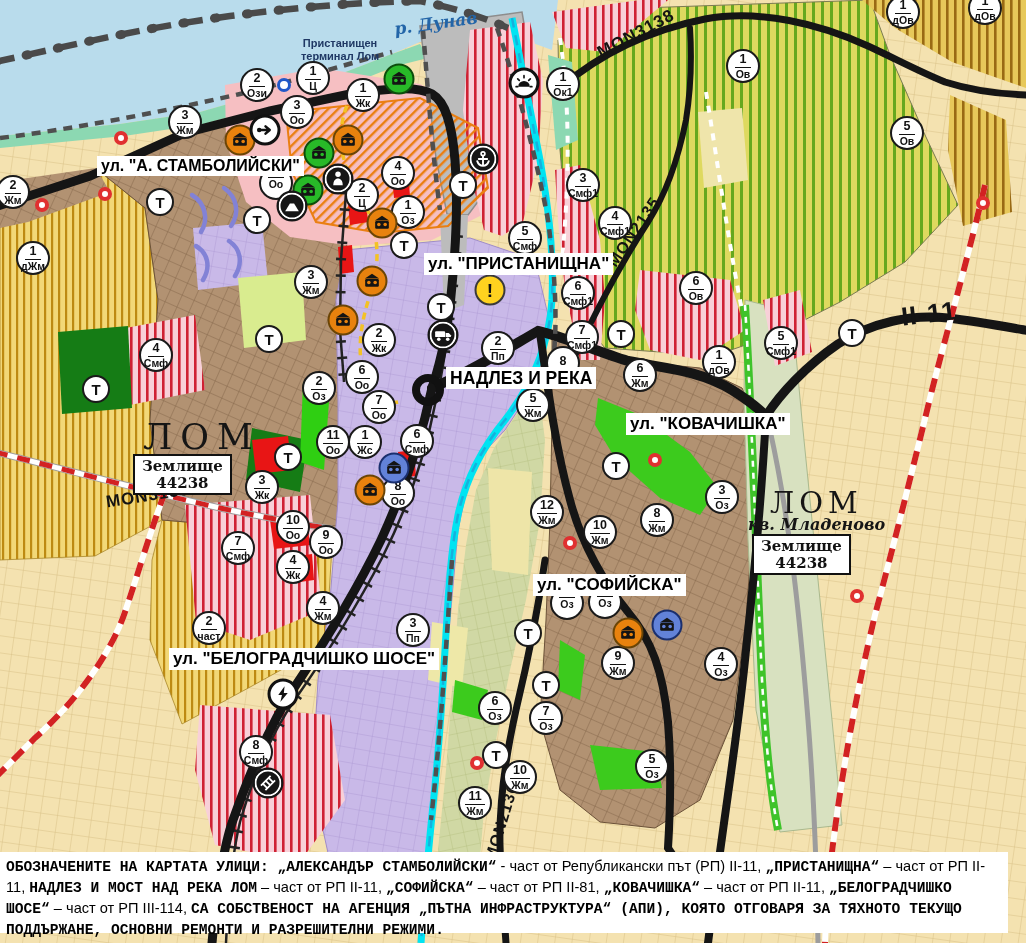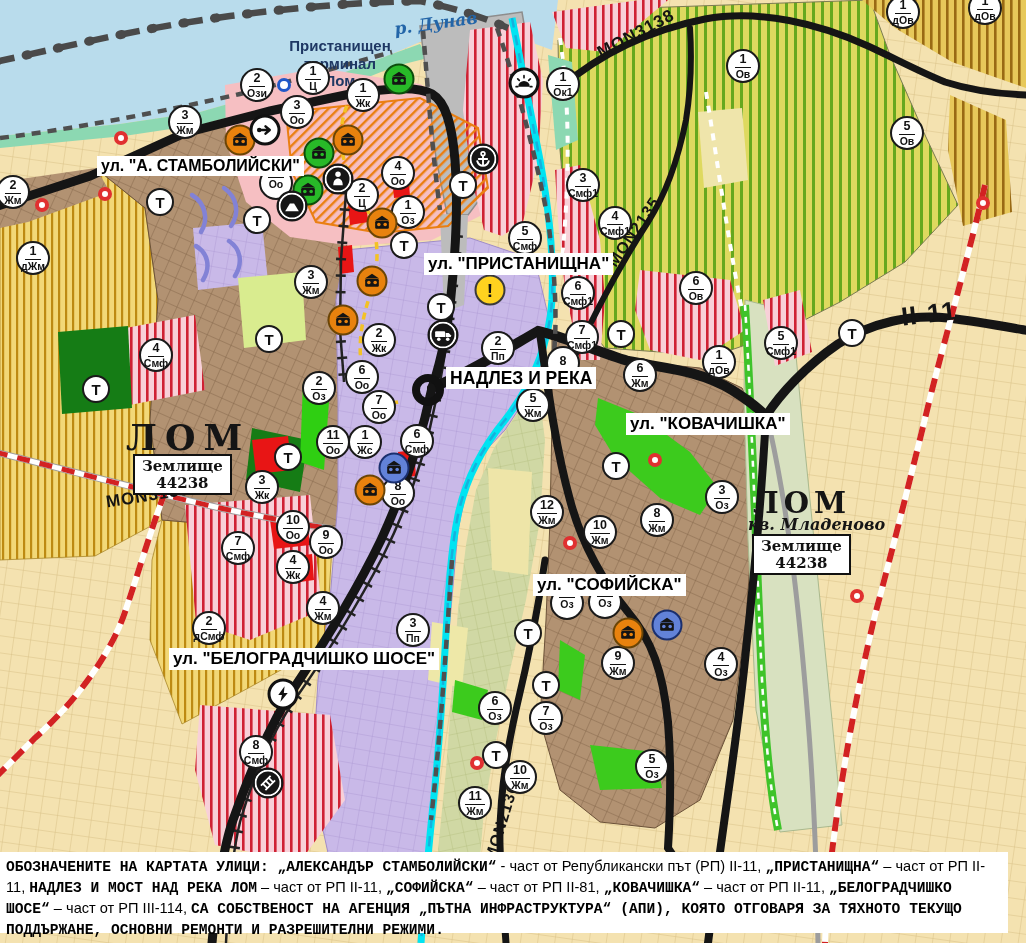--- a/index.html
+++ b/index.html
@@ -11,22 +11,22 @@
   #roadlabels,#placelabels,#markers,#streetlabels{position:absolute;left:0;top:0;width:100%;height:100%;pointer-events:none;}
   #roadlabels{z-index:5}#placelabels{z-index:6}#markers{z-index:10}#streetlabels{z-index:20}
 
   .road-label{position:absolute;transform:translate(-50%,-50%);font-weight:bold;color:#141414;
               white-space:nowrap;letter-spacing:1px;}
   .street-label{position:absolute;background:#fff;color:#000;font-weight:bold;white-space:nowrap;
                 padding:1px 4px;line-height:1.15;}
   .river-label{position:absolute;left:394px;top:13px;color:#2365a8;font:bold italic 17px "DejaVu Serif",serif;
                transform:rotate(-8deg);white-space:nowrap;}
   .terminal-label{position:absolute;left:288px;top:37px;width:104px;text-align:center;color:#1f3864;
-                  font-weight:bold;font-size:15px;line-height:1.18;}
-  .cityname{position:absolute;font-family:"DejaVu Serif",serif;font-weight:bold;color:#151515;white-space:nowrap;}
+                  font-weight:bold;font-size:11px;line-height:1.18;}
+  .cityname{position:absolute;font-family:"DejaVu Serif",serif;font-weight:normal;color:#151515;white-space:nowrap;margin-left:17px;}
   .cityname.west{left:126px;top:417px;font-size:35px;letter-spacing:8px;}
   .cityname.east{left:753px;top:486px;font-size:29px;letter-spacing:5px;}
   .district{position:absolute;left:748px;top:515px;font:bold italic 16px "DejaVu Serif",serif;color:#151515;white-space:nowrap;}
   .plotbox{position:absolute;background:#fff;border:2px solid #111;color:#111;text-align:center;
            font-family:"DejaVu Serif",serif;font-weight:bold;font-size:15px;line-height:1.1;padding:2px 7px;}
   .plotbox.west{left:133px;top:454px;}
   .plotbox.east{left:752px;top:534px;}
 
   
   .zmarker{position:absolute;transform:translate(-50%,-50%);width:34px;height:34px;box-sizing:border-box;
@@ -435,21 +435,21 @@
       <div class="zmarker" style="left: 293px; top: 567px;">
         <span class="num">4</span>
         <span class="code">Жк</span>
       </div>
       <div class="zmarker" style="left: 323px; top: 608px;">
         <span class="num">4</span>
         <span class="code">Жм</span>
       </div>
       <div class="zmarker" style="left: 209px; top: 628px;">
         <span class="num">2</span>
-        <span class="code">дСмф</span>
+        <span class="code">част</span>
       </div>
       <div class="zmarker" style="left: 413px; top: 630px;">
         <span class="num">3</span>
         <span class="code">Пп</span>
       </div>
       <div class="zmarker" style="left: 256px; top: 752px;">
         <span class="num">8</span>
         <span class="code">Смф</span>
       </div>
       <div class="zmarker" style="left: 495px; top: 708px;">

